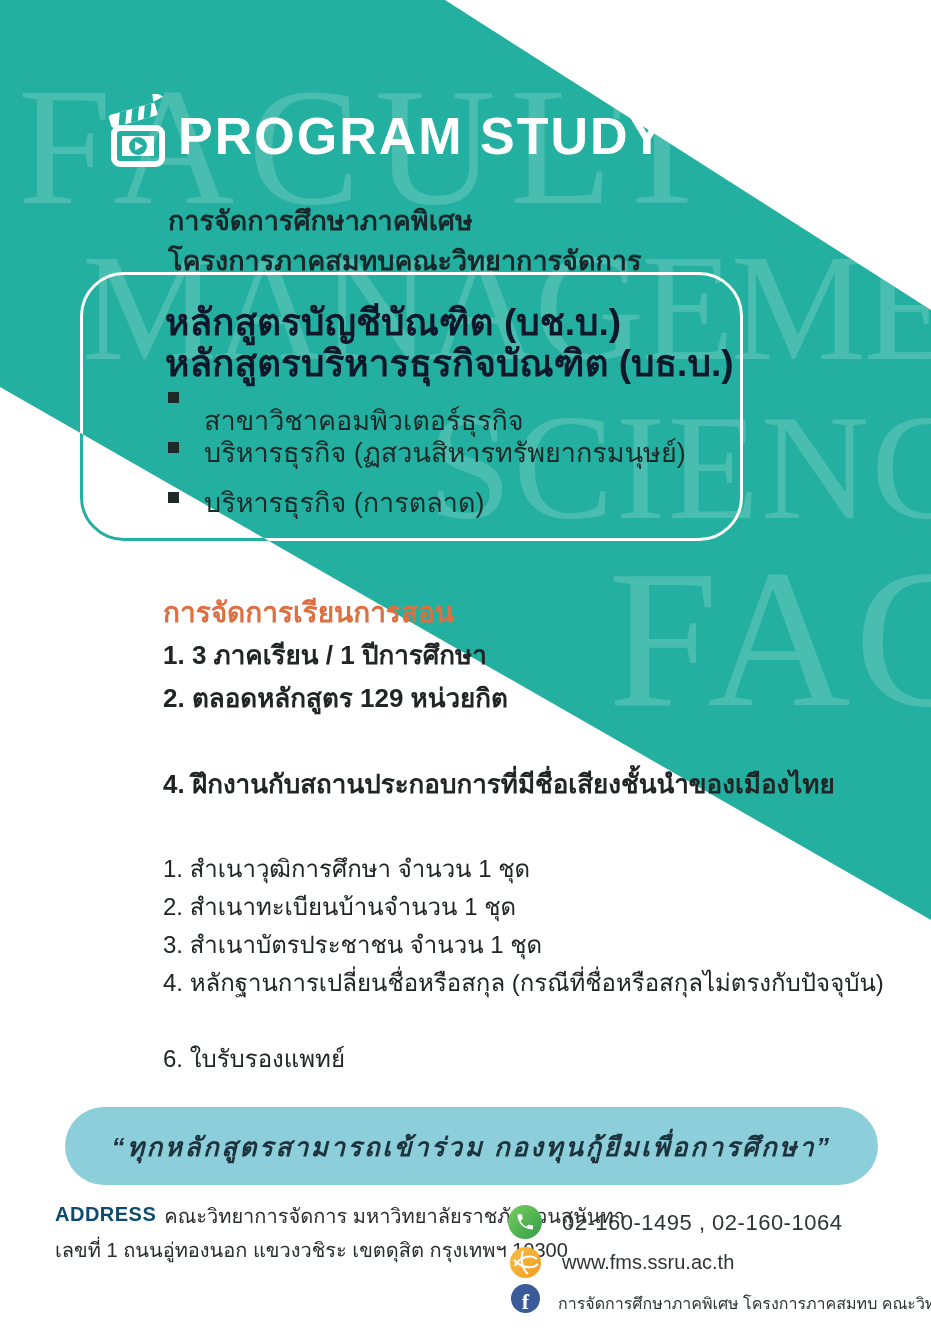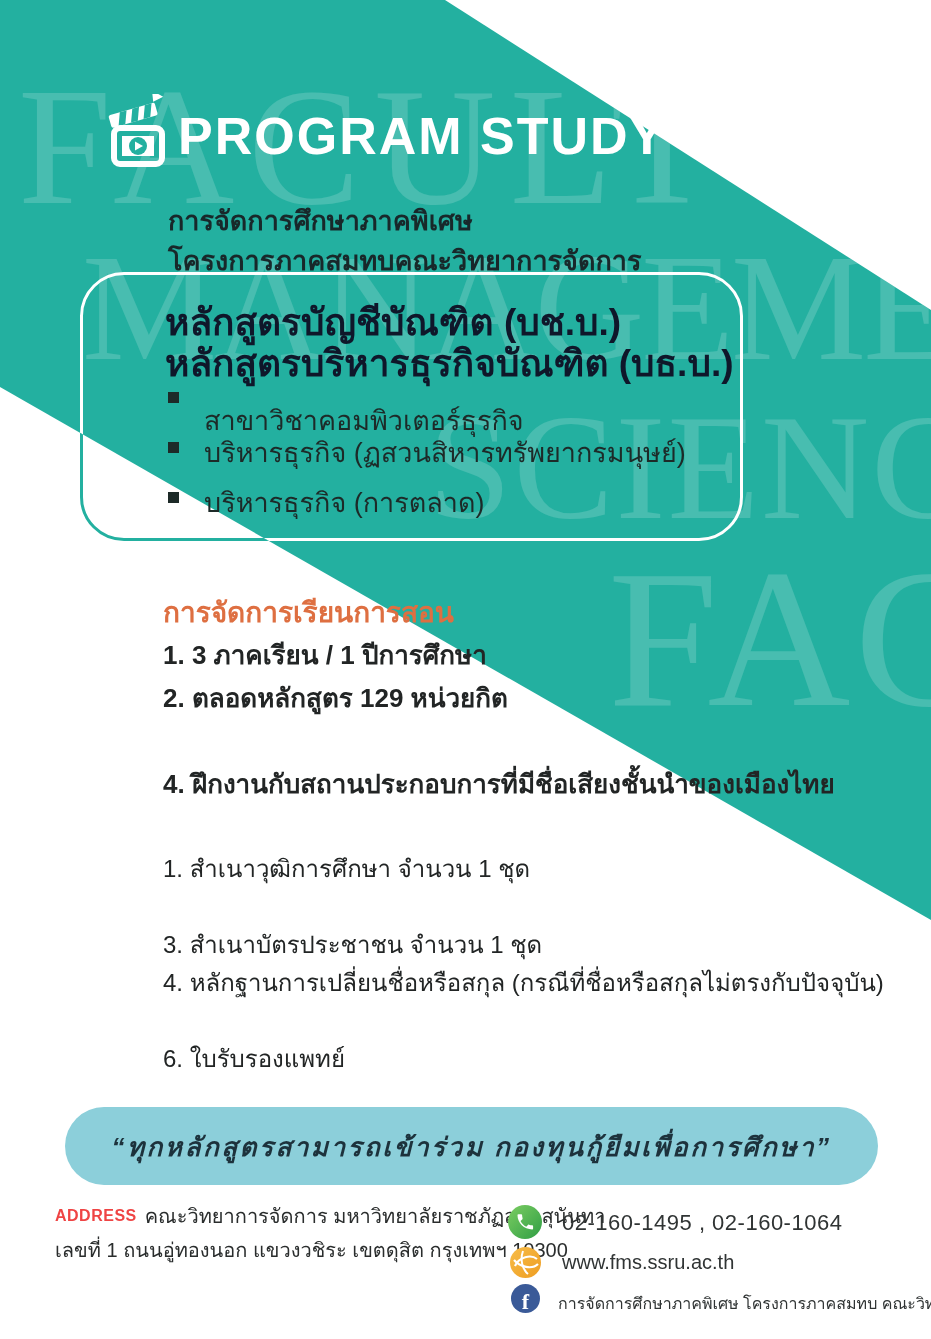--- a/index.html
+++ b/index.html
@@ -59,21 +59,21 @@
     left:65px;top:1107px;width:813px;height:78px;border-radius:39px;
     background:#8ccfda;display:flex;align-items:center;justify-content:center;
   }
   .banner span{
     font-size:26px;font-weight:700;font-style:italic;color:#1d323c;
     letter-spacing:2.5px;white-space:nowrap;
   }
   
   .addr-line{left:55px;font-size:20px;color:#2a2d2d;white-space:nowrap;}
   .addr-label{
-    font-size:16px;font-weight:700;color:#ef4444;letter-spacing:0.5px;
+    font-size:20px;font-weight:700;color:#0c4a6e;letter-spacing:0.5px;
     margin-right:8px;vertical-align:2px;
   }
   .c-icon{position:absolute;border-radius:50%;display:flex;align-items:center;justify-content:center;}
   .phone-ic{left:508px;top:1205px;width:34px;height:34px;background:linear-gradient(135deg,#7ccd62,#2f9e44);}
   .globe-ic{left:510px;top:1247px;width:31px;height:31px;background:linear-gradient(135deg,#f7bc48,#ee9d22);}
   .fb-ic{left:511px;top:1284px;width:29px;height:29px;background:#3a5a98;}
   .fb-f{color:#fff;font-weight:700;font-size:22px;font-family:"Liberation Serif",serif;line-height:1;margin-top:6px;}
   .c-text{color:#303434;white-space:nowrap;}
   .phone-tx{left:562px;top:1210px;font-size:22px;letter-spacing:0.5px;}
   .web-tx{left:562px;top:1251px;font-size:20px;}
@@ -126,20 +126,21 @@
   <div class="abs major" style="top:431px;">บริหารธุรกิจ (ฏสวนสิหารทรัพยากรมนุษย์)</div>
   <span class="sq" style="top:492px;"></span>
   <div class="abs major" style="top:481px;">บริหารธุรกิจ (การตลาด)</div>
 
   <div class="abs sec-head" style="top:590px;">การจัดการเรียนการสอน</div>
   <div class="abs t-item" style="top:634px;">1.  3 ภาคเรียน / 1  ปีการศึกษา</div>
   <div class="abs t-item" style="top:677px;">2. ตลอดหลักสูตร 129 หน่วยกิต</div>
   <div class="abs t-item" style="top:763px;">4. ฝึกงานกับสถานประกอบการที่มีชื่อเสียงชั้นนำของเมืองไทย</div>
 
   <div class="abs d-item" style="top:849px;">1. สำเนาวุฒิการศึกษา จำนวน 1 ชุด</div>
+  <div class="abs d-item" style="top:887px;">2. สำเนาทะเบียนบ้านจำนวน 1 ชุด</div>
   <div class="abs d-item" style="top:925px;">3. สำเนาบัตรประชาชน จำนวน 1 ชุด</div>
   <div class="abs d-item" style="top:963px;">4. หลักฐานการเปลี่ยนชื่อหรือสกุล (กรณีที่ชื่อหรือสกุลไม่ตรงกับปัจจุบัน)</div>
   <div class="abs d-item" style="top:1039px;">6. ใบรับรองแพทย์</div>
 
   <div class="abs banner">
     <span>“ทุกหลักสูตรสามารถเข้าร่วม กองทุนกู้ยืมเพื่อการศึกษา”</span>
   </div>
 
   <div class="abs addr-line" style="top:1200px;">
     <span class="addr-label">ADDRESS</span><span>คณะวิทยาการจัดการ มหาวิทยาลัยราชภัฏสวนสุนันทา</span>

